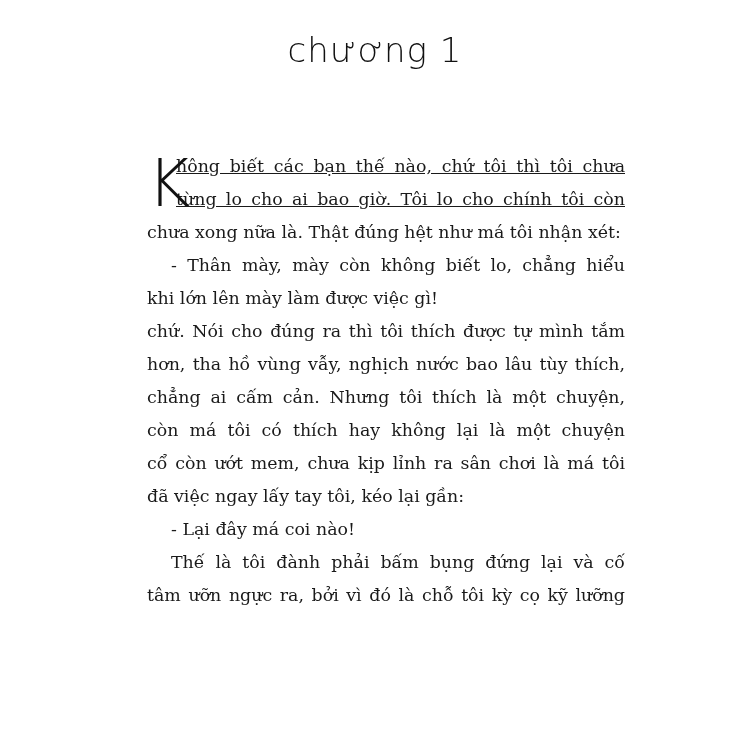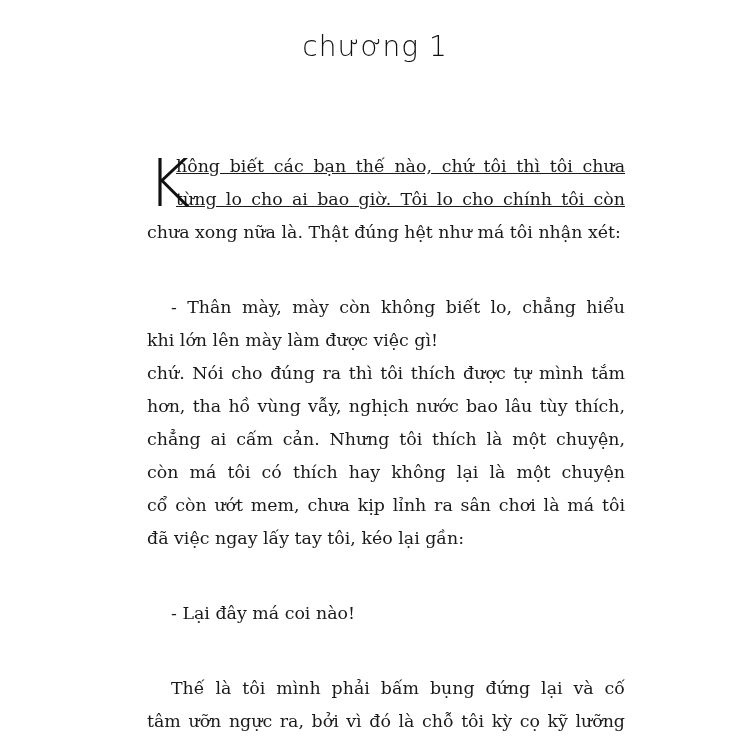--- a/index.html
+++ b/index.html
@@ -1,30 +1,30 @@
 <!DOCTYPE html>
 <html><head>
 <meta charset="utf-8">
 <style>
   html, body { margin: 0; padding: 0; background: #ffffff; }
   body { width: 750px; height: 750px; position: relative; overflow: hidden; color: #1a1a1a; }
   .page { position: absolute; left: 0; top: 0; width: 750px; height: 750px; background: #ffffff; }
   .chapter-title {
     position: absolute; left: 0; top: 30px; width: 750px; text-align: center;
-    font-family: "DejaVu Sans", sans-serif; font-size: 28px; font-weight: 300;
+    font-family: "DejaVu Sans", sans-serif; font-size: 34px; font-weight: 300;
     letter-spacing: 1px; color: #111;
   }
   .body-text {
     position: absolute; left: 147px; top: 150px; width: 478px;
     font-family: "DejaVu Serif", serif; font-size: 17.4px; line-height: 33px;
     color: #1a1a1a;
   }
   .line { white-space: nowrap; height: 33px; display: block; text-align: justify; text-align-last: justify; }
   .line.last { text-align-last: left; }
-  .line.indent { padding-left: 24px; margin-top: 42px; }
+  .line.indent { padding-left: 24px; }
   .first-lines { position: relative; }
   .drop-cap {
     position: absolute; left: 0; top: 4px;
     font-family: "DejaVu Sans", sans-serif; font-size: 66px; line-height: 60px; font-weight: 300; color: #111;
   }
   .drop-line { padding-left: 29px; text-decoration: underline; }
 </style>
 </head>
 <body>
 
@@ -40,16 +40,16 @@
     <span class="line last">chưa xong nữa là. Thật đúng hệt như má tôi nhận xét:</span>
     <span class="line indent">- Thân mày, mày còn không biết lo, chẳng hiểu</span>
     <span class="line last">khi lớn lên mày làm được việc gì!</span>
     <span class="line">chứ. Nói cho đúng ra thì tôi thích được tự mình tắm</span>
     <span class="line">hơn, tha hồ vùng vẫy, nghịch nước bao lâu tùy thích,</span>
     <span class="line">chẳng ai cấm cản. Nhưng tôi thích là một chuyện,</span>
     <span class="line">còn má tôi có thích hay không lại là một chuyện</span>
     <span class="line">cổ còn ướt mem, chưa kịp lỉnh ra sân chơi là má tôi</span>
     <span class="line last">đã việc ngay lấy tay tôi, kéo lại gần:</span>
     <span class="line indent last">- Lại đây má coi nào!</span>
-    <span class="line indent">Thế là tôi mình phải bấm bụng đứng lại và cố</span>
+    <span class="line indent">Thế là tôi đành phải bấm bụng đứng lại và cố</span>
     <span class="line">tâm ưỡn ngực ra, bởi vì đó là chỗ tôi kỳ cọ kỹ lưỡng</span>
   </div>
 </div>
 
 </body></html>

